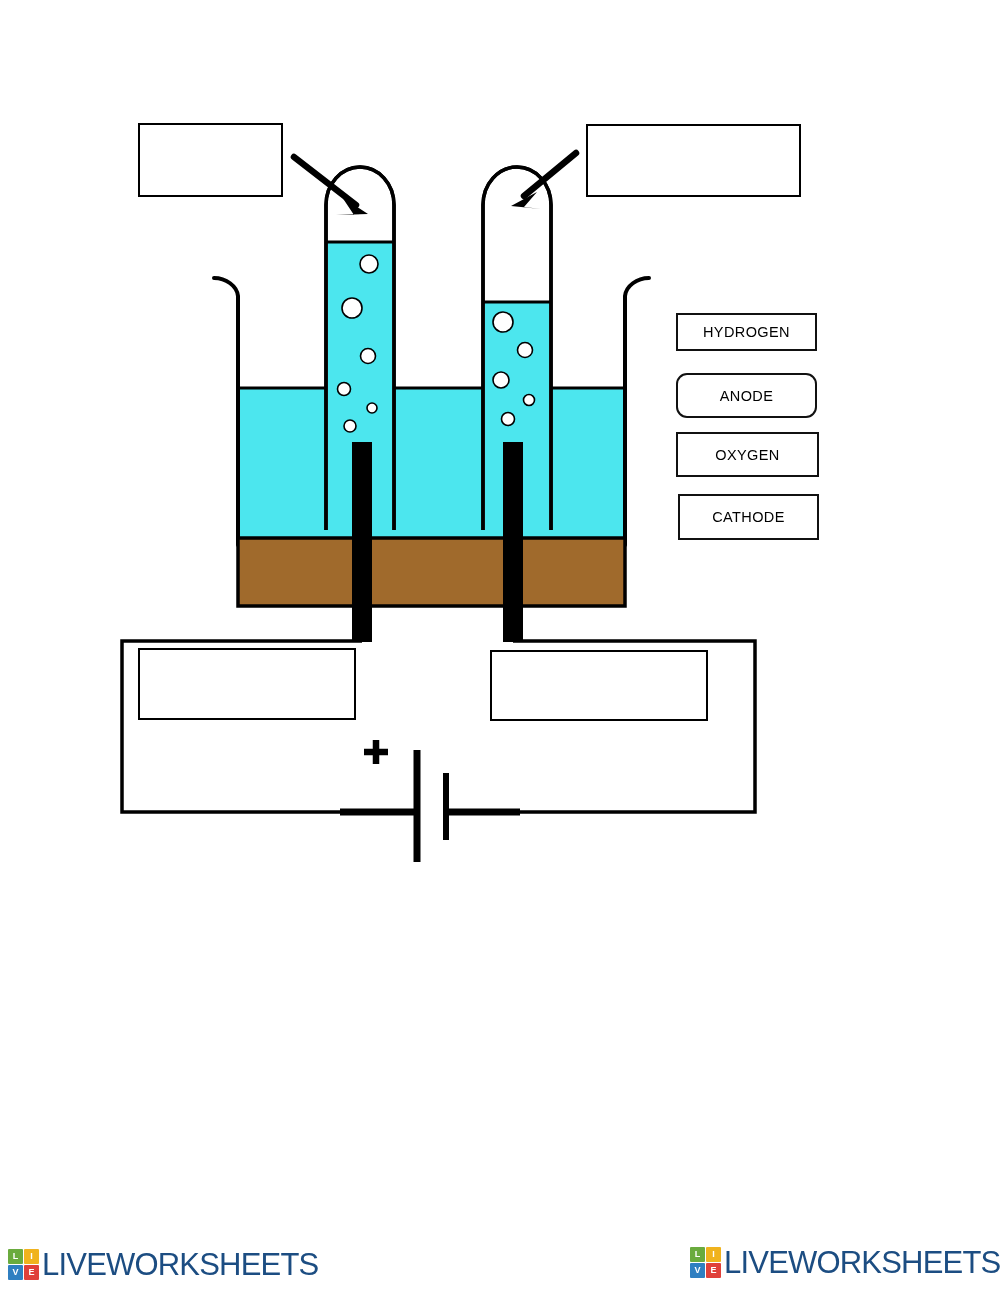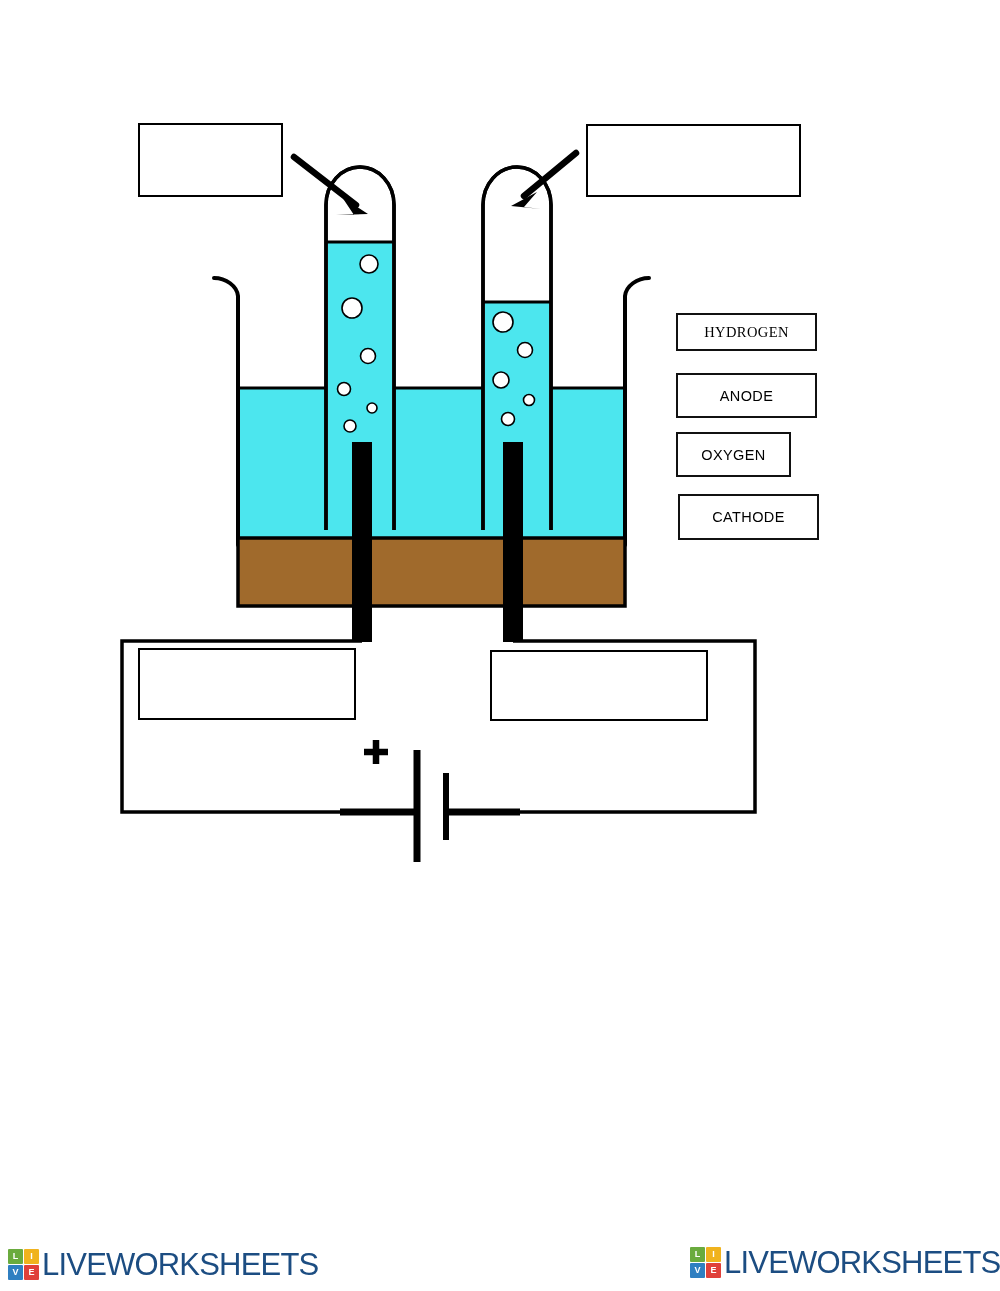--- a/index.html
+++ b/index.html
@@ -49,23 +49,23 @@
     background: #ffffff;
     border: 2px solid #111111;
     box-sizing: border-box;
     display: flex;
     align-items: center;
     justify-content: center;
     font-size: 14.5px;
     letter-spacing: 0.4px;
     color: #000000;
   }
-  #word-box-0 { left: 676px; top: 313px; width: 141px; height: 38px; font-family: Liberation Serif, serif; }
-  #word-box-1 { left: 676px; top: 373px; width: 141px; height: 45px; }
-  #word-box-2 { left: 676px; top: 432px; width: 115px; height: 45px; }
+  #word-box-0 { left: 676px; top: 313px; width: 141px; height: 38px; }
+  #word-box-1 { left: 676px; top: 373px; width: 141px; height: 45px; border-radius: 11px; }
+  #word-box-2 { left: 676px; top: 432px; width: 143px; height: 45px; }
   #word-box-3 { left: 678px; top: 494px; width: 141px; height: 46px; }
 
   
   .lw-logo {
     position: absolute;
     display: flex;
     align-items: center;
     height: 34px;
   }
   #footer-logo-left  { left: 8px;  top: 1247px; }

